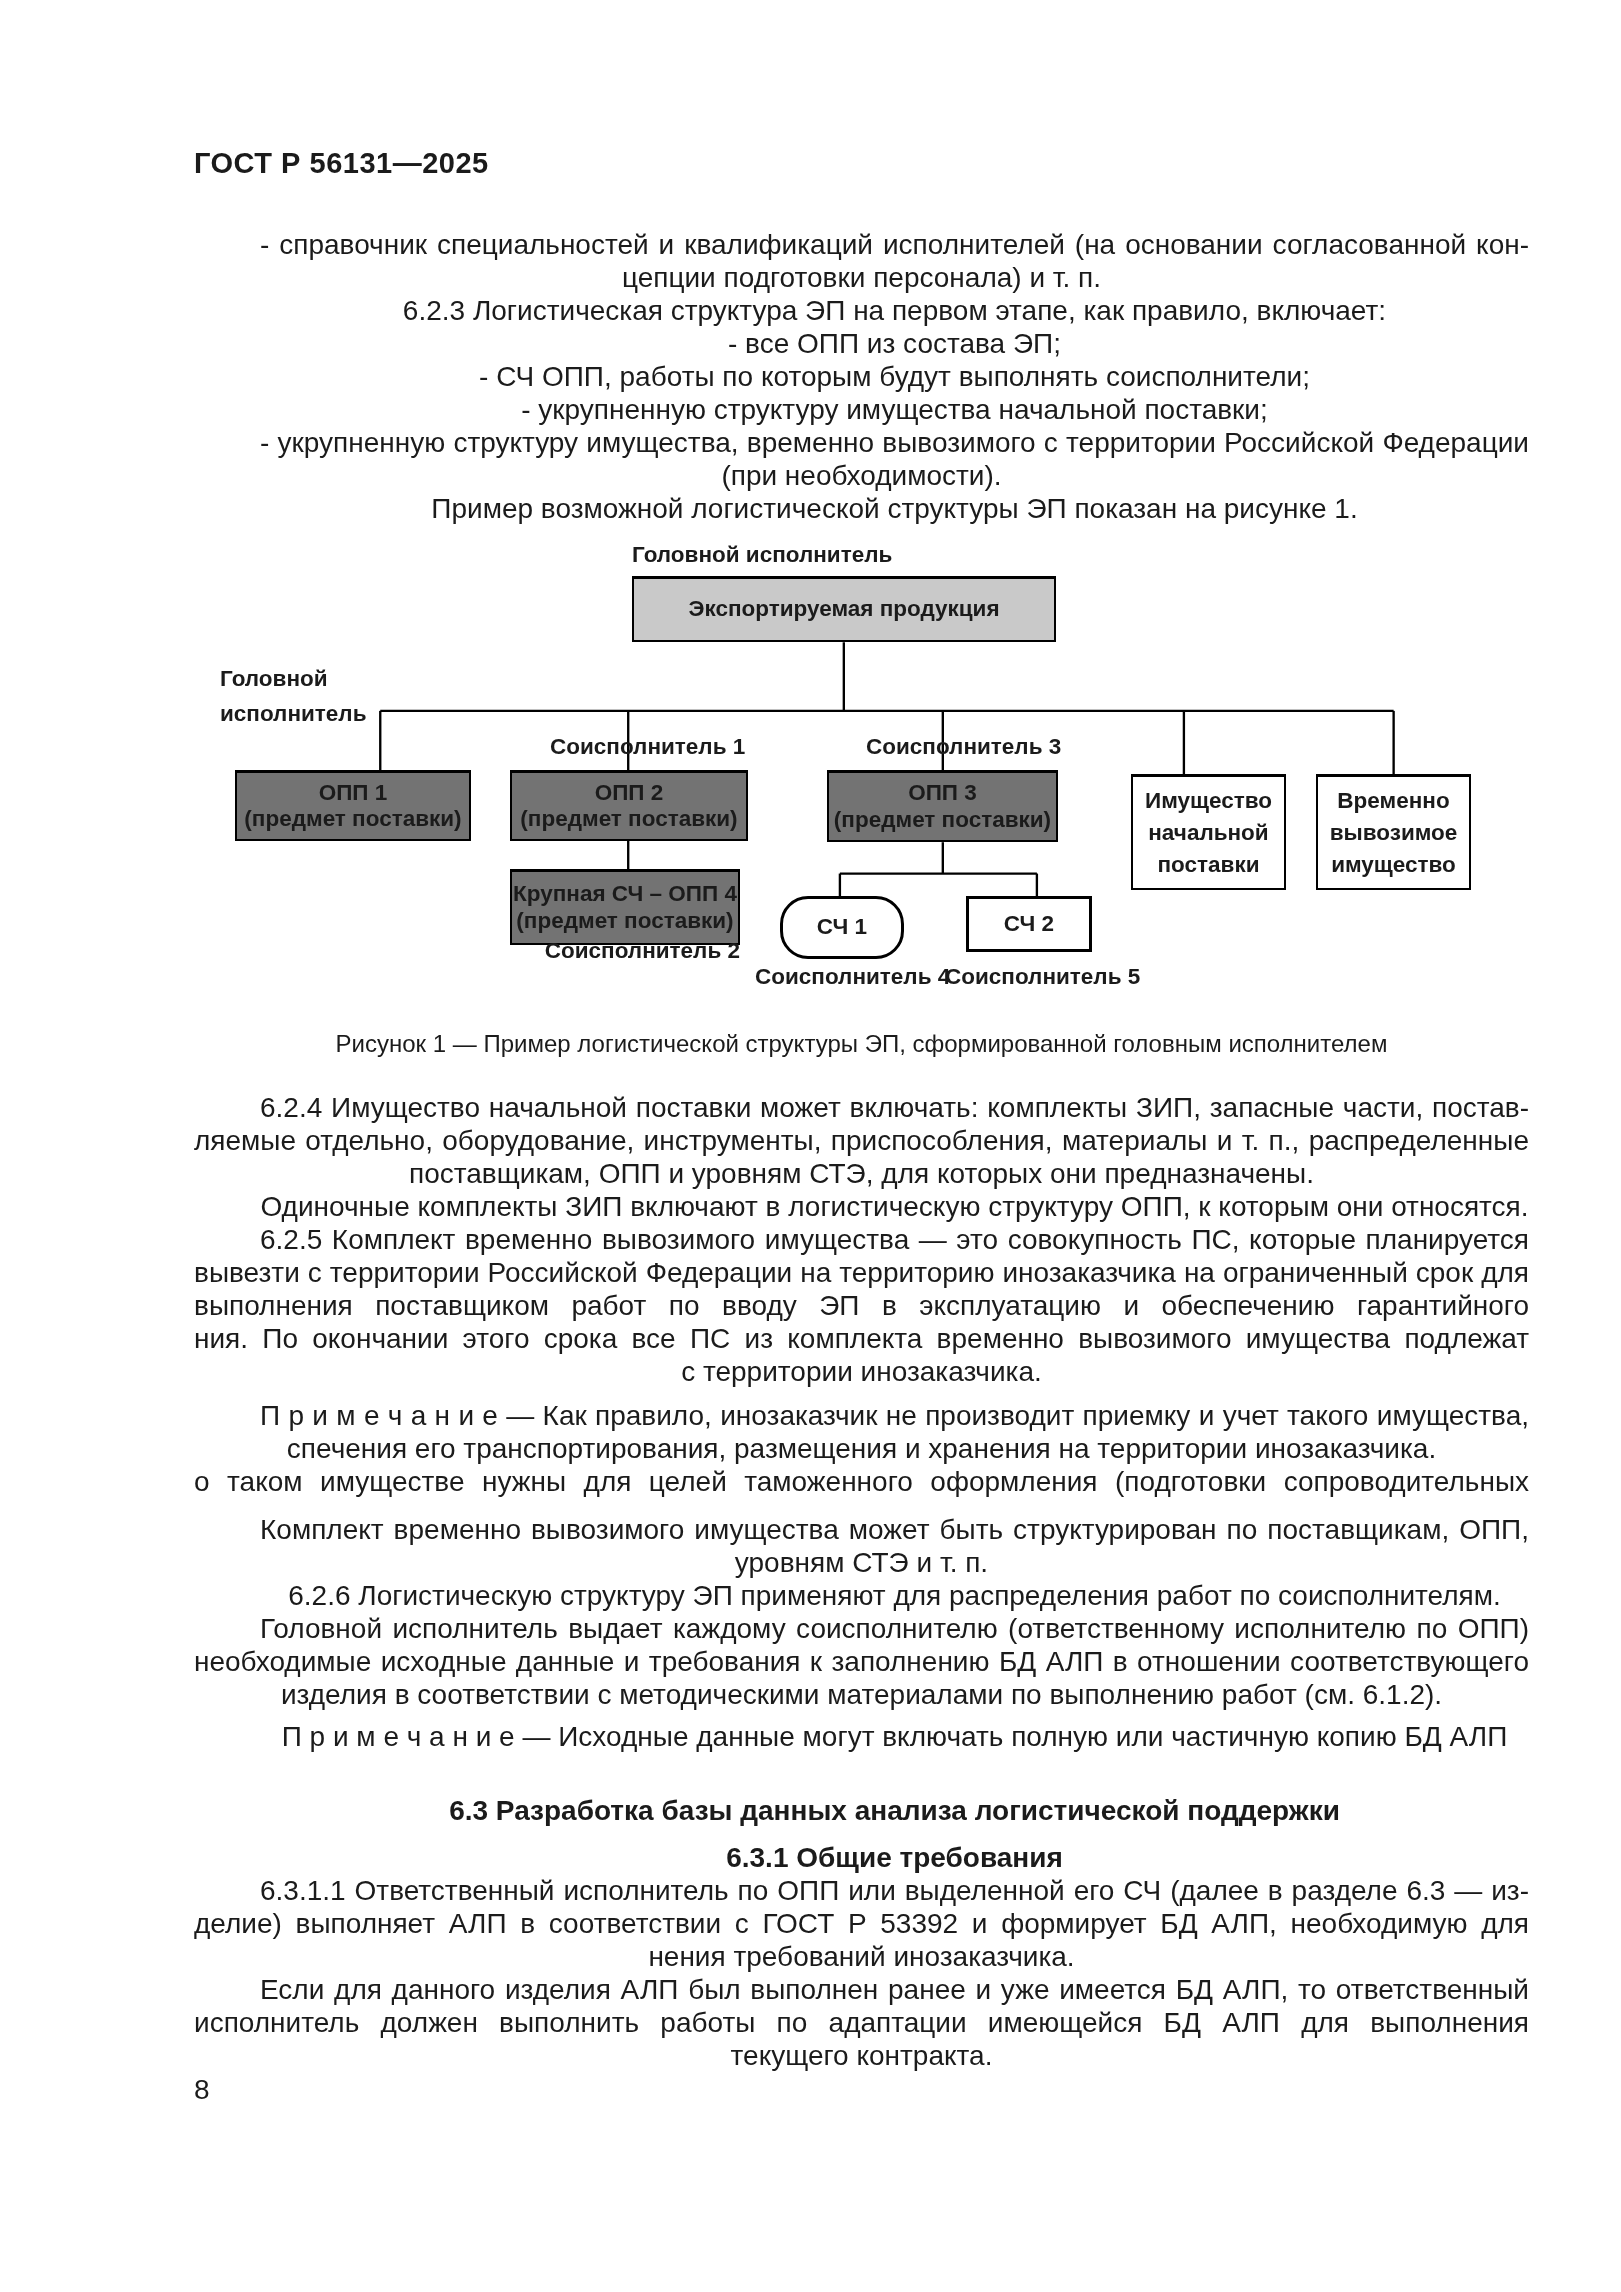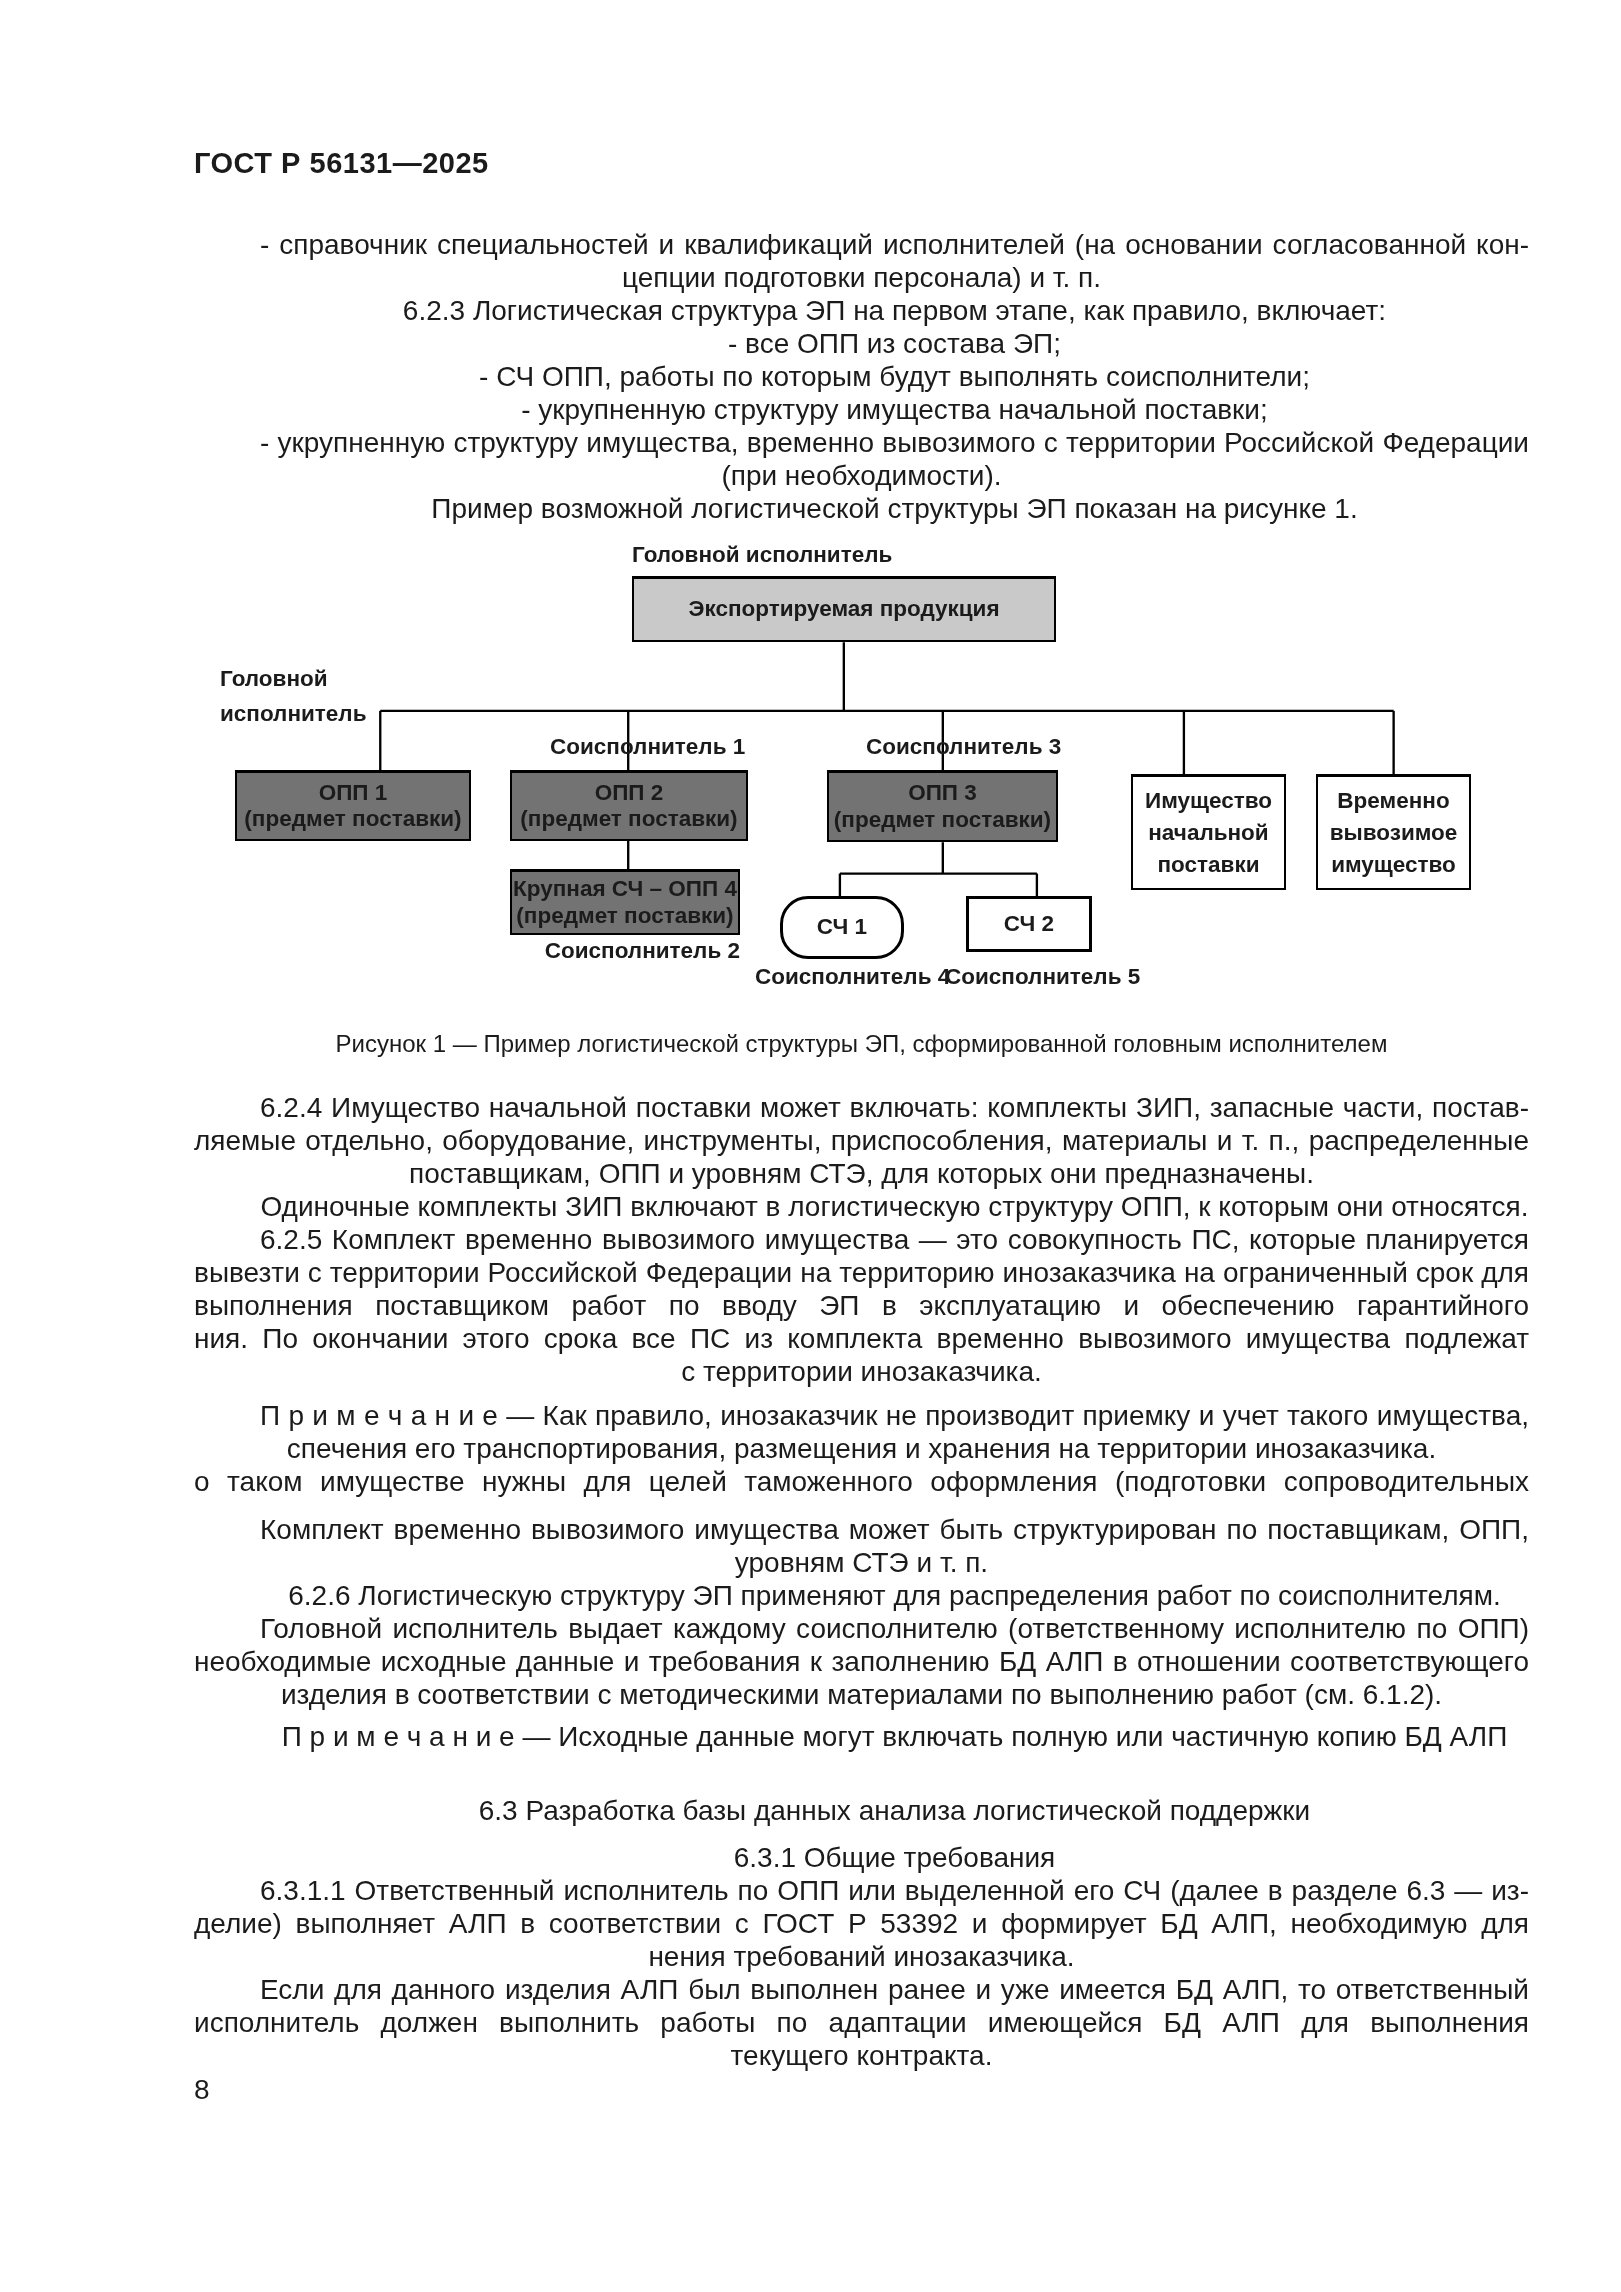--- a/index.html
+++ b/index.html
@@ -21,21 +21,21 @@
   #flow-top{top:228px;}
   #flow-bottom{top:1091px;}
   .blk{margin:0;}
   .ln{
     font-size:28px;line-height:33px;height:33px;
     text-align:center;white-space:normal;overflow:hidden;
   }
   .ln.j{text-align:justify;text-align-last:justify;}
   .ln.ind{padding-left:66px;}
   .note .ln{font-size:28px;line-height:33px;height:33px;}
-  .h1 .ln,.h2 .ln{font-weight:normal;}
+  .h1 .ln,.h2 .ln{font-weight:bold;}
   
   .fig-label{
     position:absolute;font-size:22.5px;font-weight:bold;line-height:26.5px;
     white-space:nowrap;
   }
   .fig-box{
     position:absolute;box-sizing:border-box;
     border:2.5px solid #000;border-top-width:3.9px;
     display:flex;flex-direction:column;justify-content:center;align-items:center;
     font-size:22.5px;font-weight:bold;text-align:center;
@@ -134,21 +134,21 @@
     <span>Имущество</span>
     <span>начальной</span>
     <span>поставки</span>
   </div>
   <div class="fig-box fill-white tall" style="left:1316px;top:774px;width:155px;height:116px;">
     <span>Временно</span>
     <span>вывозимое</span>
     <span>имущество</span>
   </div>
 
-  <div class="fig-box fill-light" style="left:510px;top:869px;width:230px;height:66px;text-align:right;">
+  <div class="fig-box fill-light" style="left:510px;top:869px;width:230px;height:76px;text-align:right;">
     <span>Крупная СЧ – ОПП 4</span>
     <span>(предмет поставки)</span>
   </div>
   <div class="fig-label" style="left:510px;top:938px;width:230px;text-align:right;">Соисполнитель 2</div>
 
   <div class="fig-box fill-white small" style="left:780px;top:896px;width:124px;height:63px;border-radius:28px;">
     <span>СЧ 1</span>
   </div>
   <div class="fig-box fill-white small" style="left:966px;top:896px;width:126px;height:56px;">
     <span>СЧ 2</span>

